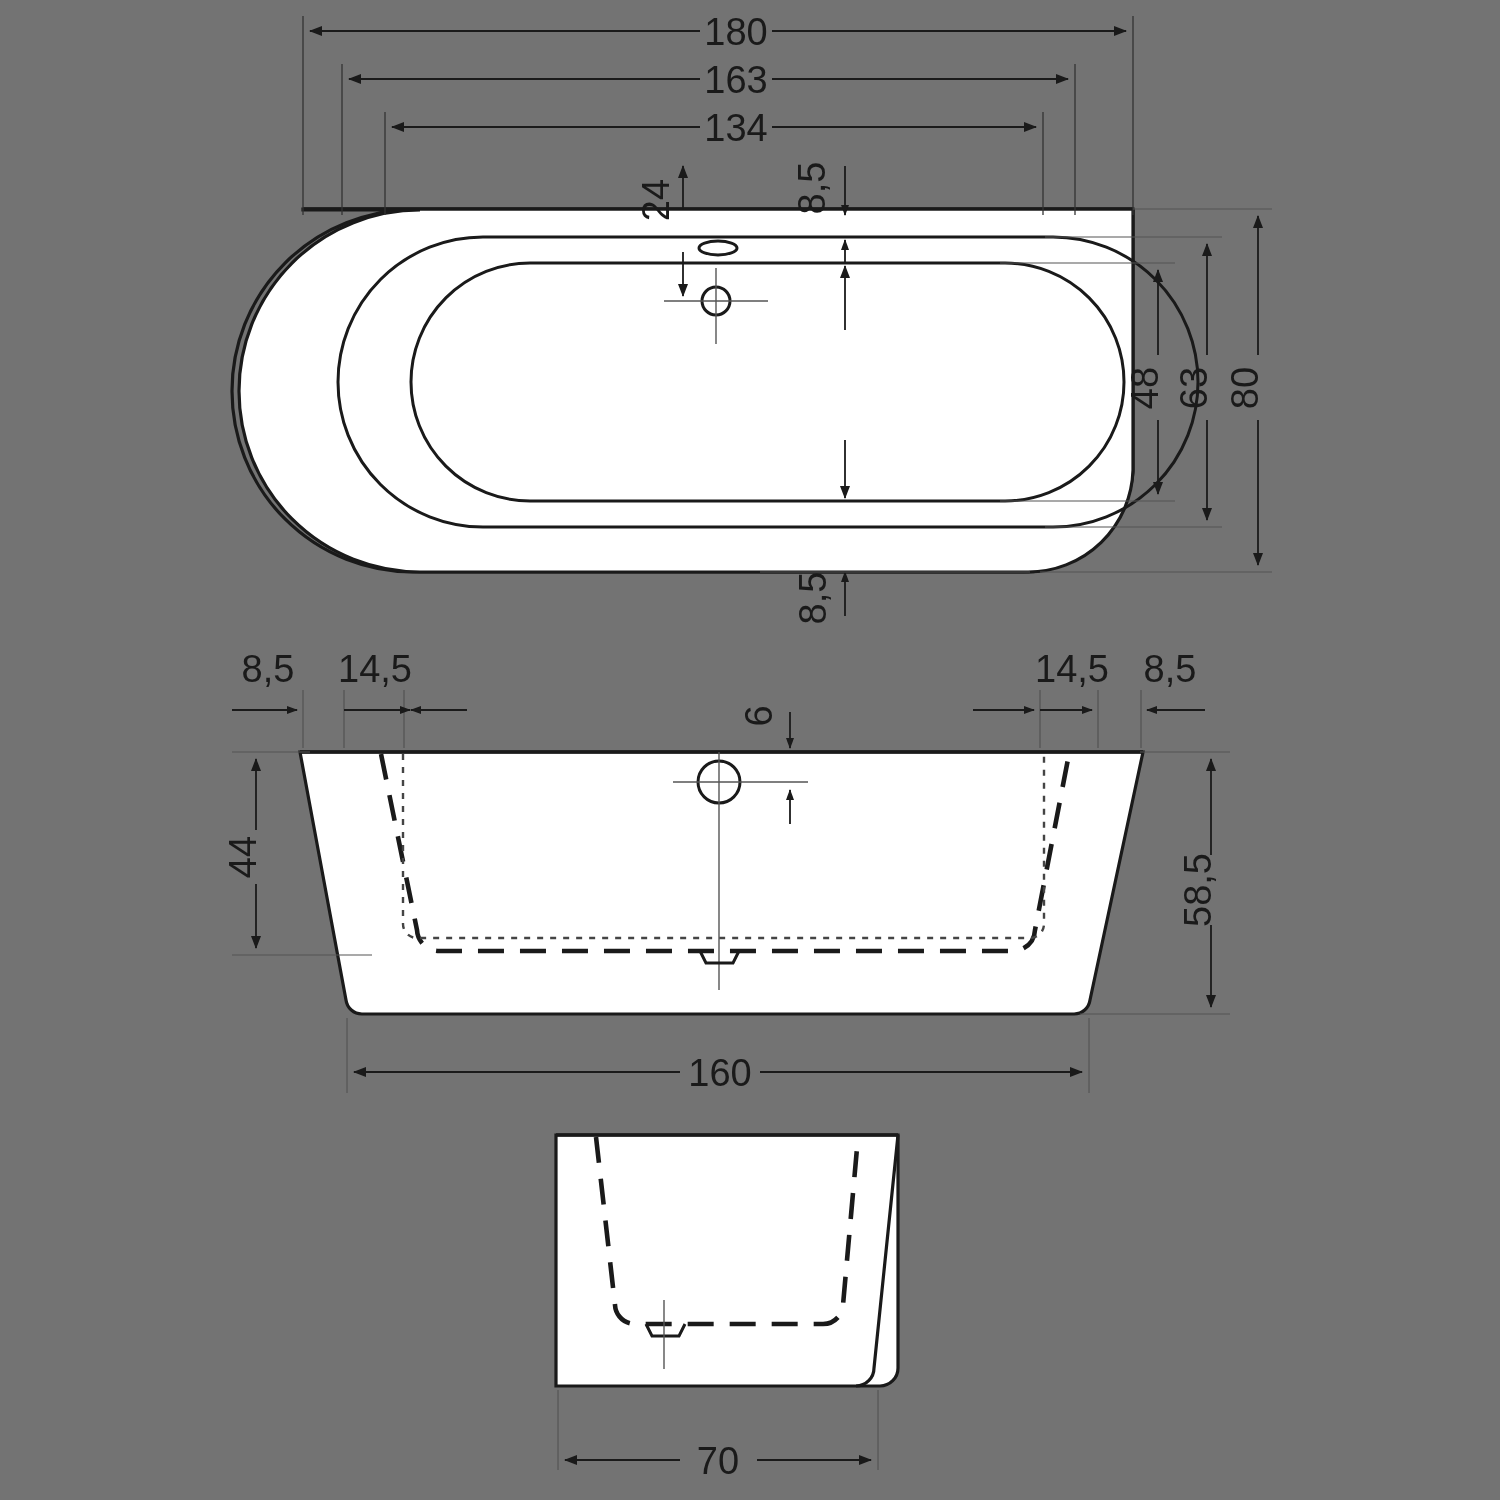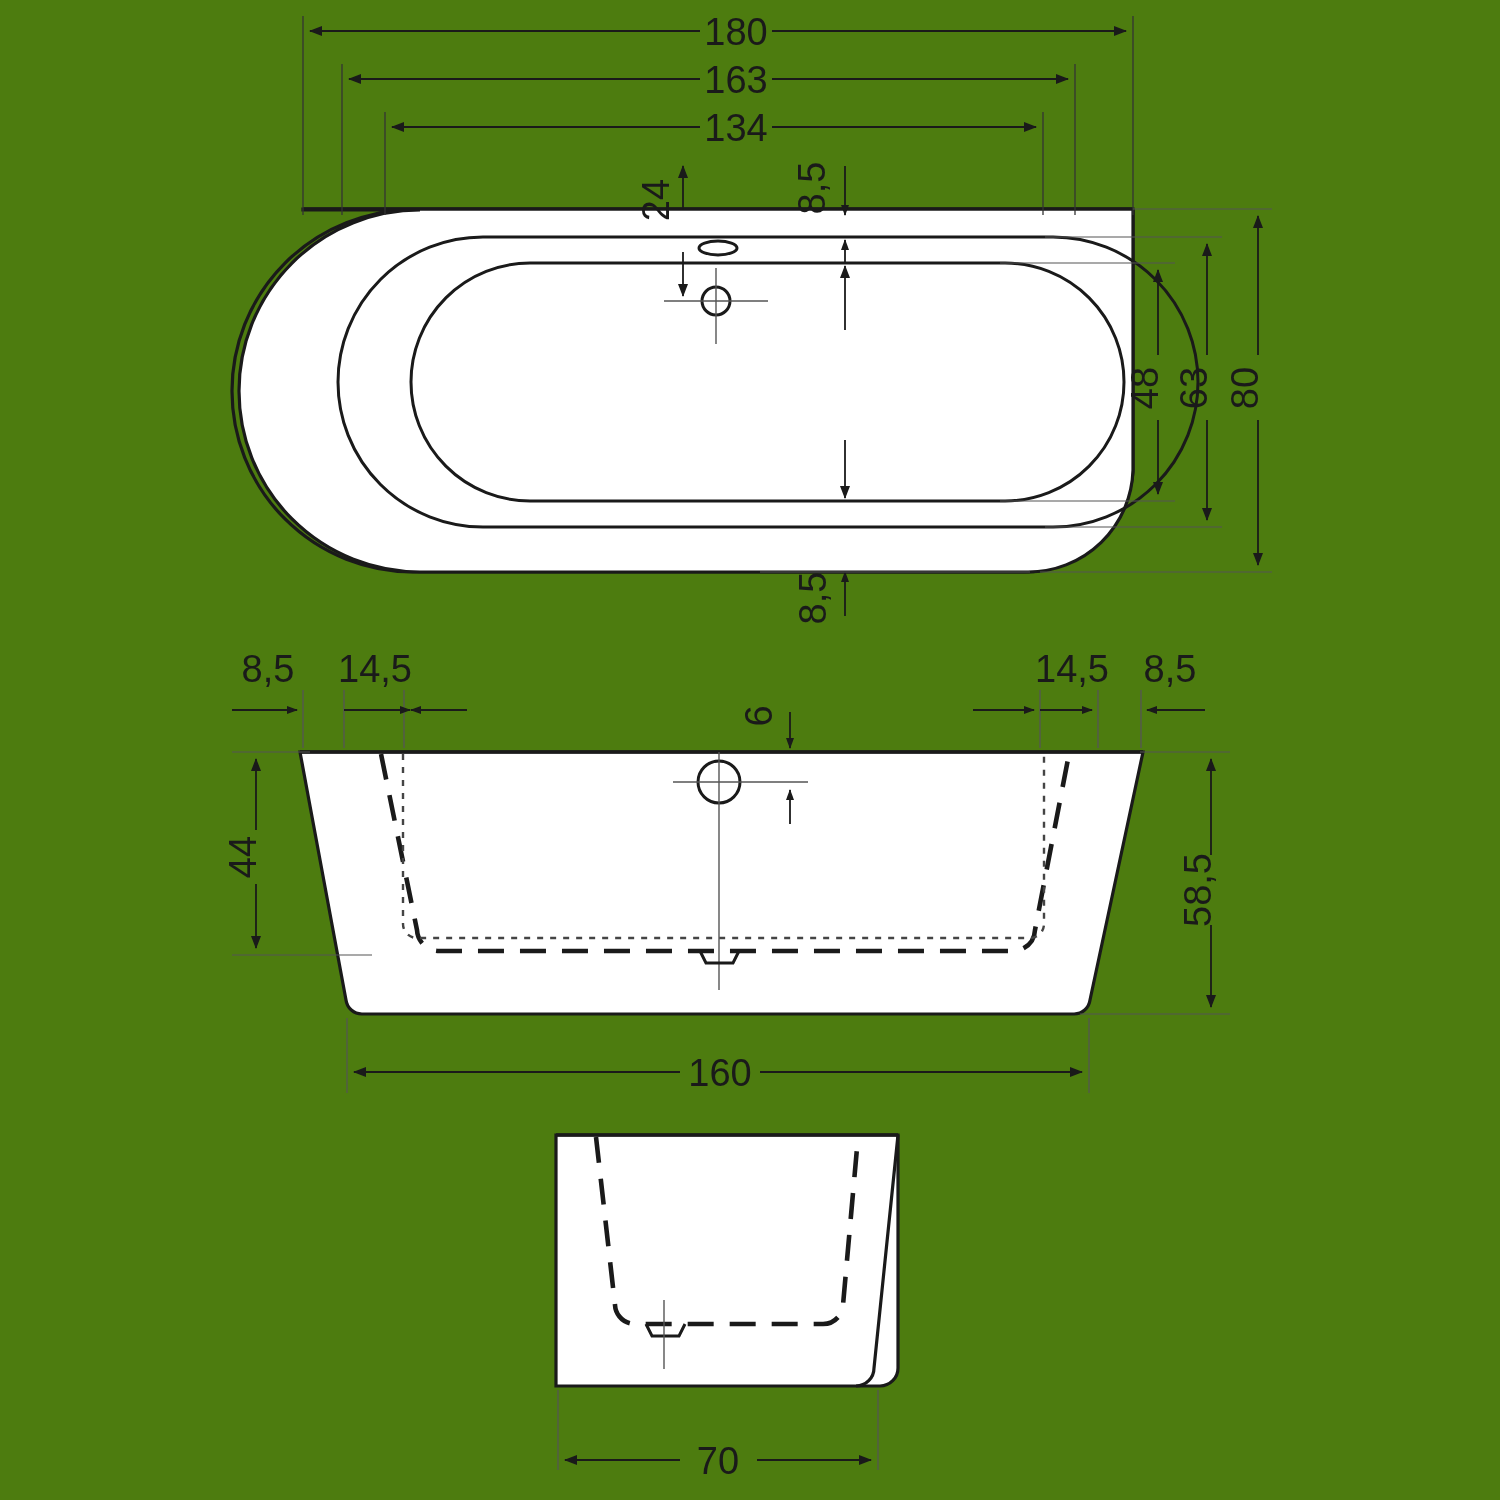--- a/index.html
+++ b/index.html
@@ -1,18 +1,18 @@
 <!DOCTYPE html>
 <html><head>
 <meta charset="utf-8">
 <style>
   html,body{margin:0;padding:0;background:#ffffff;}
   body{width:1500px;height:1500px;overflow:hidden;
        font-family:"Liberation Sans","DejaVu Sans",sans-serif;}
-  #stage{position:relative;width:1500px;height:1500px;background:#4d7c0f;}
+  #stage{position:relative;width:1500px;height:1500px;background:#737373;}
   svg{display:block;}
   text{font-family:"Liberation Sans","DejaVu Sans",sans-serif;fill:#1a1a1a;}
 </style>
 </head>
 <body>
 
 <div id="stage">
 <svg width="1500" height="1500" viewBox="0 0 1500 1500">
 
   <defs>

